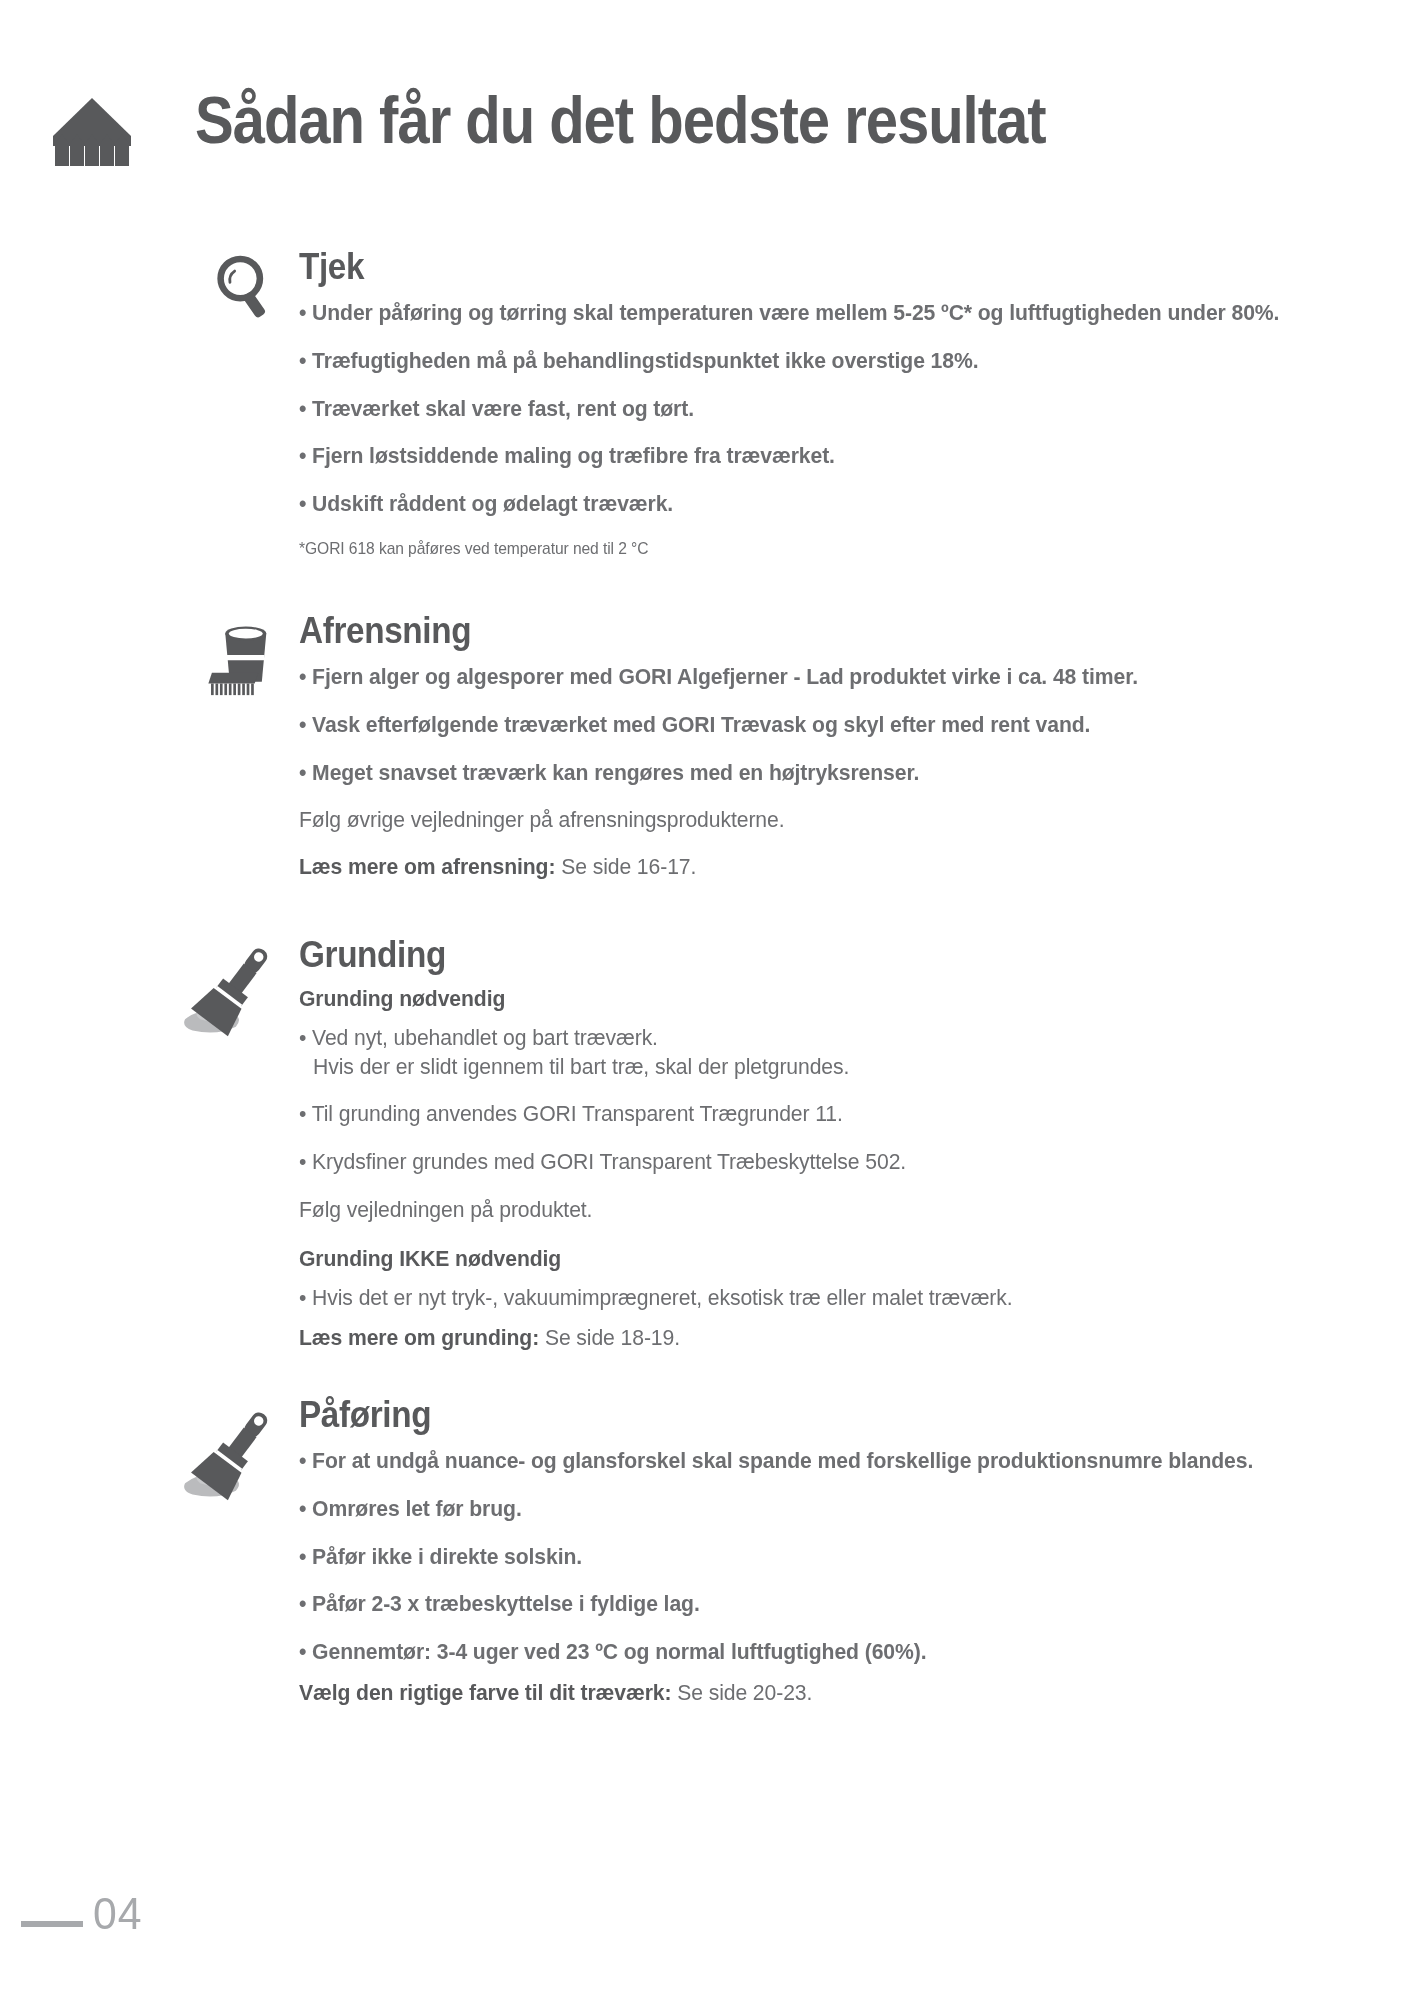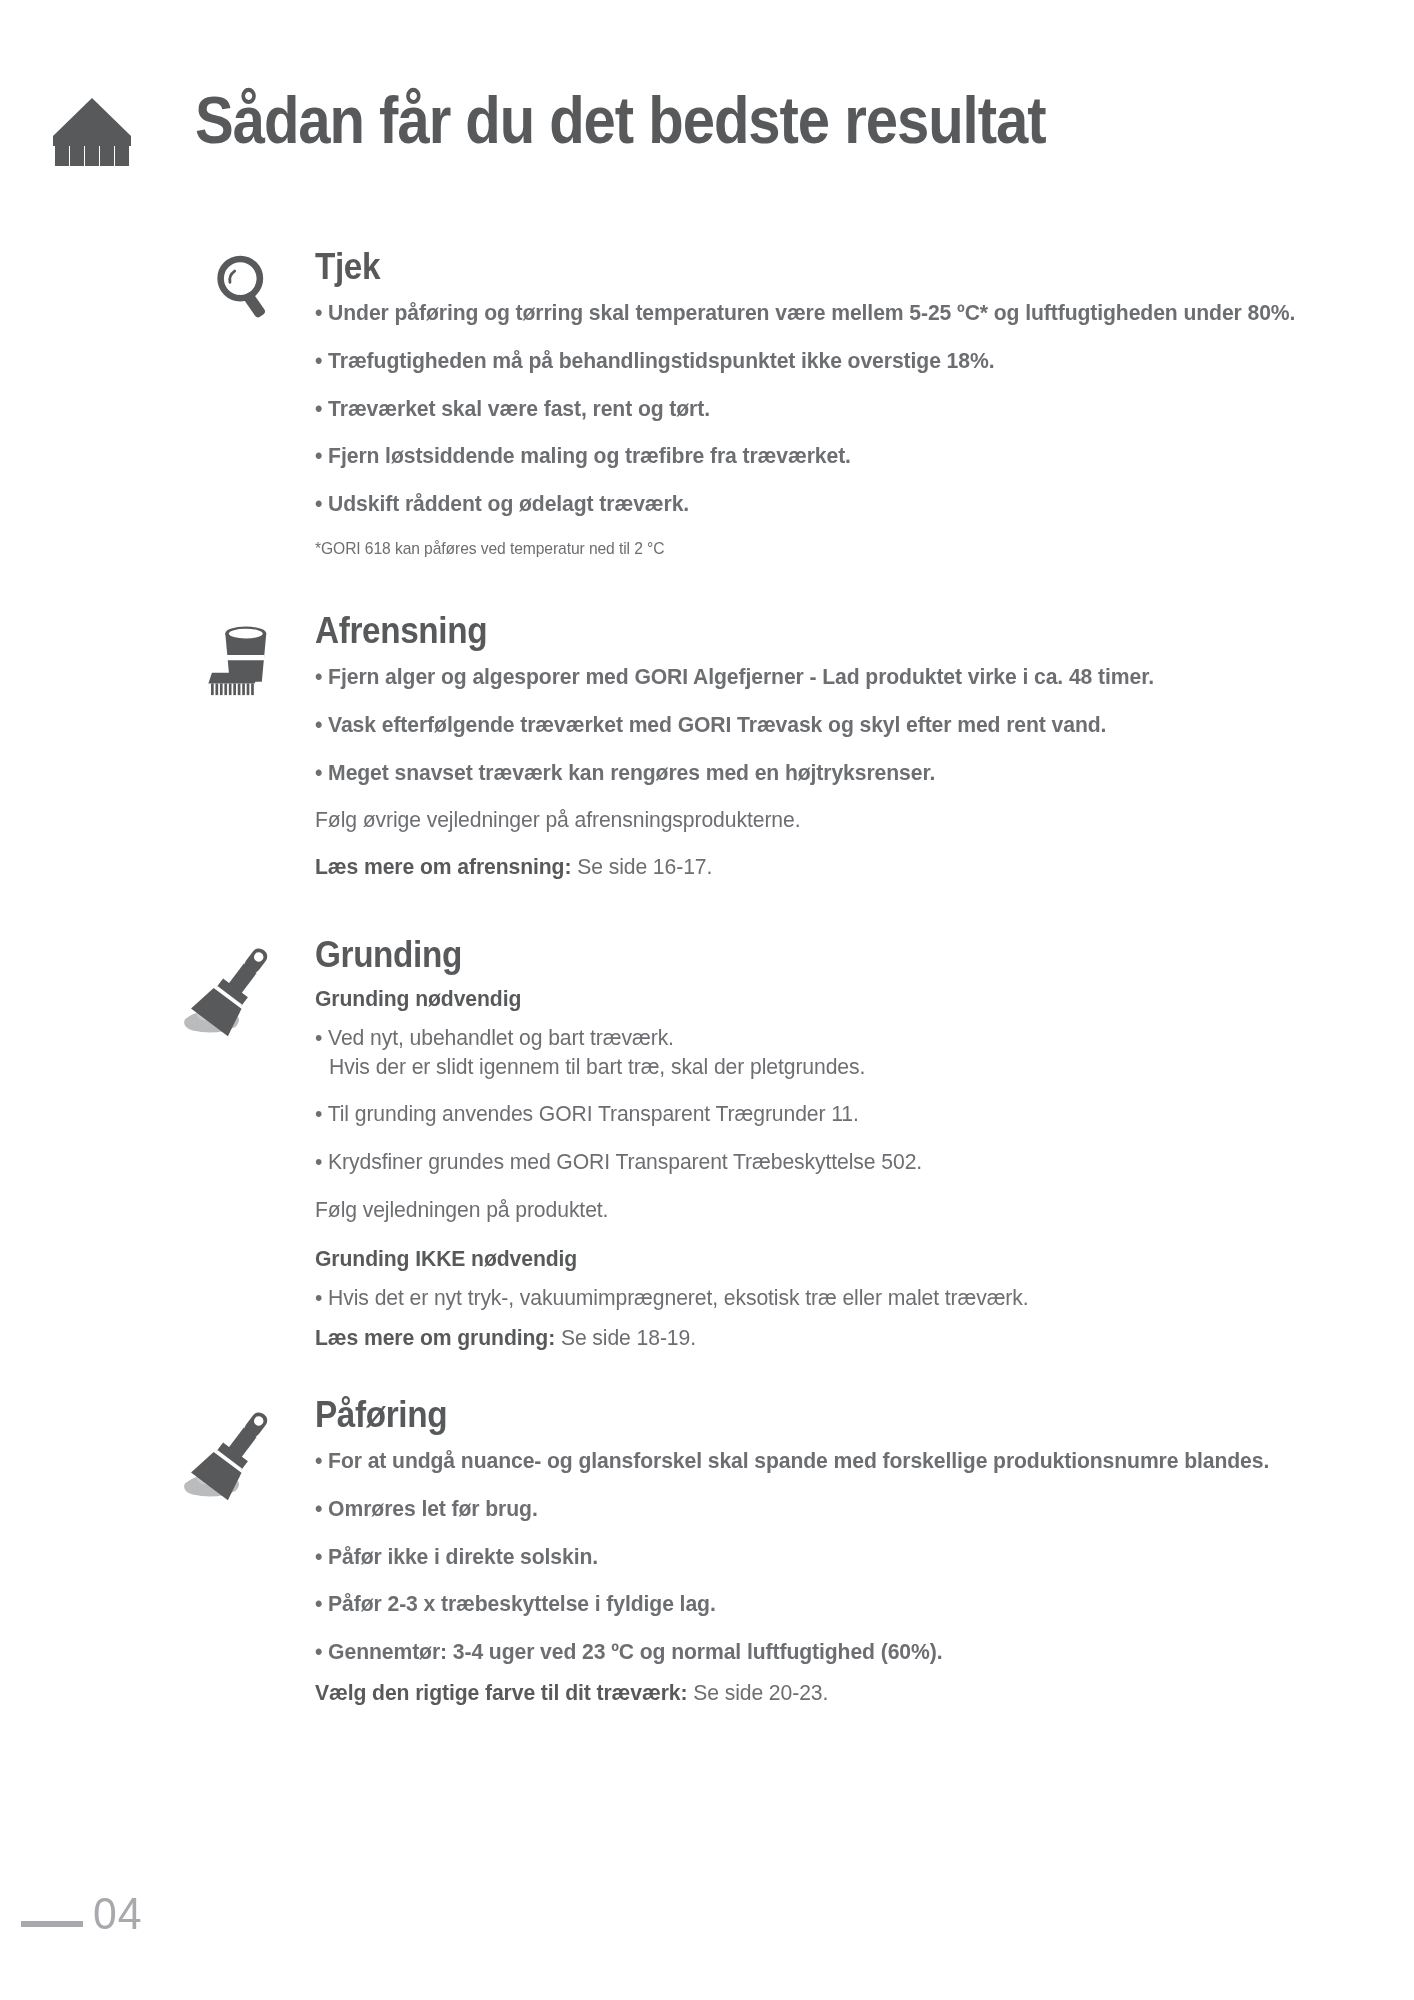--- a/index.html
+++ b/index.html
@@ -66,21 +66,21 @@
   }
 
   .sec-icon {
     position: absolute;
     left: 0;
     top: 0;
   }
 
   .sec-body {
     position: absolute;
-    left: 308px;
+    left: 292px;
     top: 0;
     width: 1060px;
   }
 
   .sec-heading {
     font-size: 37px;
     font-weight: bold;
     color: #58595b;
     letter-spacing: -0.4px;
     transform: scaleX(0.9);

